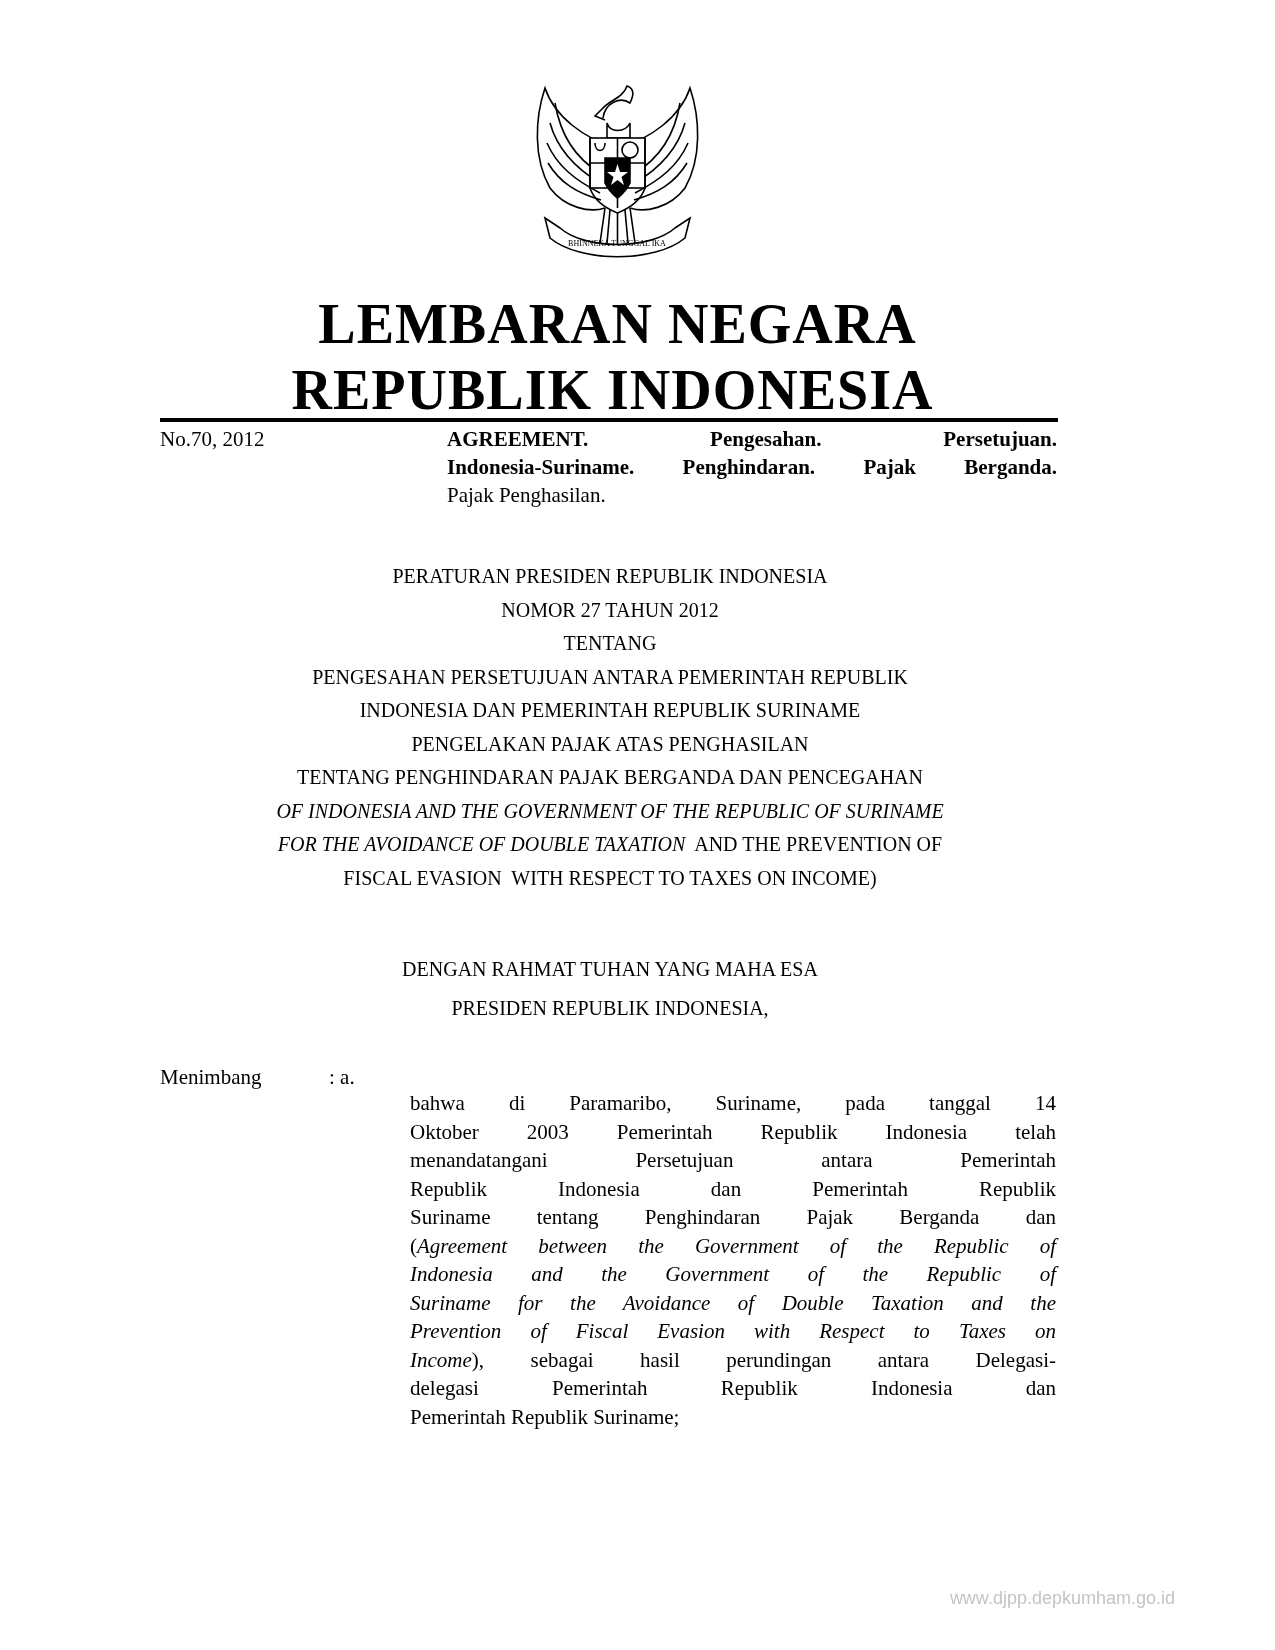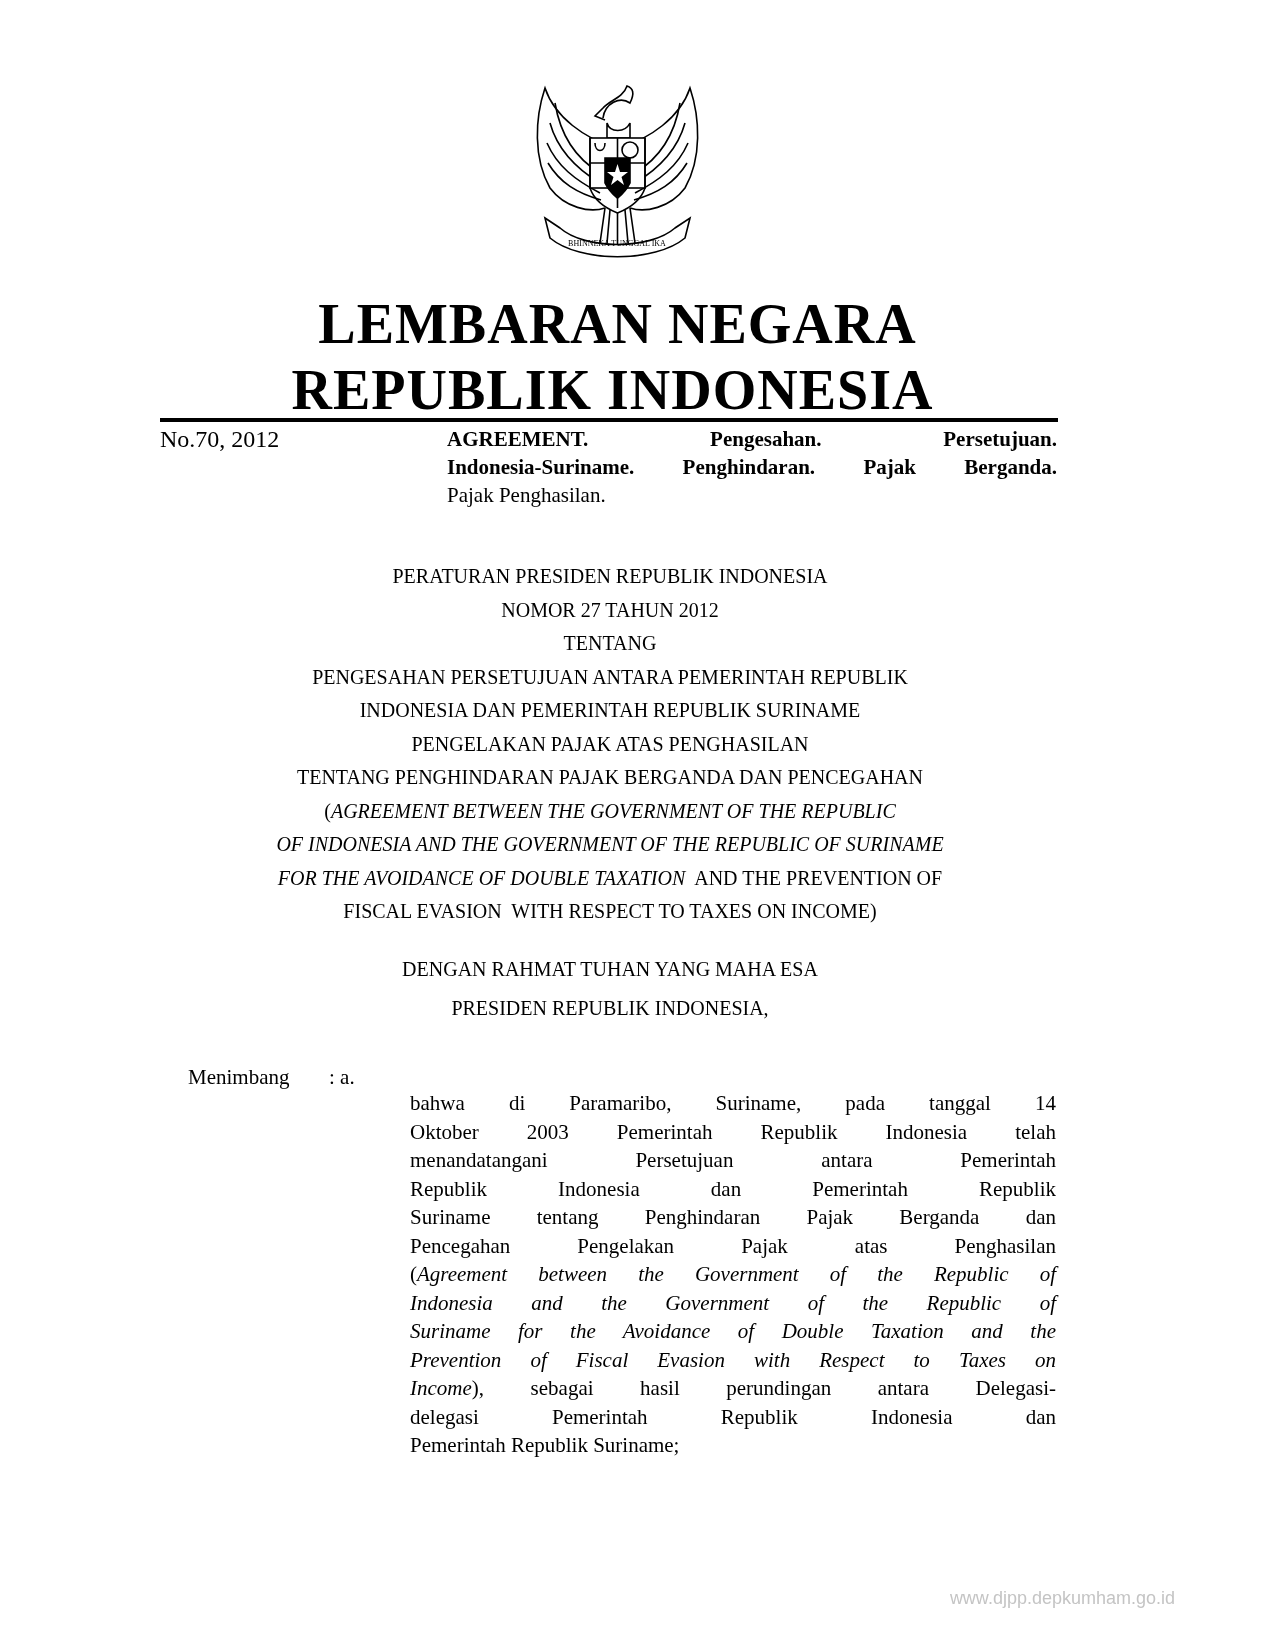--- a/index.html
+++ b/index.html
@@ -4,31 +4,31 @@
 <style>
   html, body { margin:0; padding:0; background:#ffffff; }
   body { width:1275px; height:1650px; position:relative; overflow:hidden;
          font-family:"Liberation Serif","DejaVu Serif",serif; color:#000; }
   .emblem { position:absolute; left:515px; top:78px; width:205px; height:200px; }
   .masthead { position:absolute; left:0; width:1275px; text-align:center; font-weight:bold;
               font-size:56px; letter-spacing:1px; line-height:64px; }
   .mh1 { top:292px; left:-20px; }
   .mh2 { top:358px; left:-25px; }
   .rule { position:absolute; left:160px; top:418px; width:898px; height:4px; background:#000; }
-  .issue-no { position:absolute; left:160px; top:425px; font-size:24px; line-height:28px; }
+  .issue-no { position:absolute; left:160px; top:425px; font-size:21px; line-height:28px; }
   .keywords { position:absolute; left:447px; top:425px; width:610px; font-size:21px; line-height:28px; }
   .kw-line { display:block; text-align:justify; text-align-last:justify;font-weight:bold; }
   .kw-last { display:block; text-align:left; }
   .center-block { position:absolute; left:150px; width:920px; text-align:center; font-size:20px; }
   .title-block { top:560px; line-height:33.5px; }
   .title-block span { display:block; }
   .it { font-style:italic; }
   .intro { top:950px; line-height:39px; }
   .intro span { display:block; }
-  .consider-label { position:absolute; left:160px; top:1063px; font-size:21px; line-height:28.5px;margin-left:28px; }
+  .consider-label { position:absolute; left:160px; top:1063px; font-size:21px; line-height:28.5px; }
   .consider-colon { position:absolute; left:329px; top:1063px; font-size:21px; line-height:28.5px; }
   .consider-text { position:absolute; left:410px; top:1089px; width:646px; font-size:21px; line-height:28.5px; }
   .consider-text span { display:block; text-align:justify; text-align-last:justify; }
   .consider-text span.last { text-align-last:left; }
   .watermark { position:absolute; right:100px; top:1588px; font-family:"Liberation Sans","DejaVu Sans",sans-serif;
                font-size:18px; color:#c4c4c4; text-decoration-color:#d8d8d8; }
 </style>
 </head>
 <body>
 
@@ -79,40 +79,38 @@
 </div>
 
 <div class="center-block title-block">
   <span>PERATURAN PRESIDEN REPUBLIK INDONESIA</span>
   <span>NOMOR  27  TAHUN 2012</span>
   <span>TENTANG</span>
   <span>PENGESAHAN PERSETUJUAN ANTARA PEMERINTAH REPUBLIK</span>
   <span>INDONESIA DAN PEMERINTAH REPUBLIK SURINAME</span>
   <span>PENGELAKAN  PAJAK ATAS PENGHASILAN</span>
   <span>TENTANG PENGHINDARAN PAJAK BERGANDA DAN PENCEGAHAN</span>
-  <span><b style="font-weight:normal">(</b><i>AGREEMENT BETWEEN THE GOVERNMENT OF THE REPUBLIC</i></span>
   <span class="it">OF INDONESIA AND THE GOVERNMENT OF THE REPUBLIC OF SURINAME</span>
   <span><i>FOR THE AVOIDANCE OF DOUBLE TAXATION</i><b style="font-weight:normal; white-space:pre">  AND THE PREVENTION OF</b></span>
   <span><b style="font-weight:normal; white-space:pre">FISCAL EVASION  WITH RESPECT TO TAXES ON INCOME</b><b style="font-weight:normal">)</b></span>
 </div>
 
 <div class="center-block intro">
   <span>DENGAN RAHMAT TUHAN YANG MAHA ESA</span>
   <span>PRESIDEN REPUBLIK INDONESIA,</span>
 </div>
 
 <div class="consider-label">Menimbang</div>
 <div class="consider-colon">: a.</div>
 <div class="consider-text">
   <span>bahwa di Paramaribo, Suriname, pada tanggal 14</span>
   <span>Oktober 2003 Pemerintah Republik Indonesia telah</span>
   <span>menandatangani Persetujuan antara Pemerintah</span>
   <span>Republik Indonesia dan Pemerintah Republik</span>
   <span>Suriname tentang Penghindaran Pajak Berganda dan</span>
-  <span>Pencegahan Pengelakan Pajak atas Penghasilan</span>
   <span><b style="font-weight:normal">(</b><i>Agreement between the Government of the Republic of</i></span>
   <span class="it">Indonesia and the Government of the Republic of</span>
   <span class="it">Suriname for the Avoidance of Double Taxation and the</span>
   <span class="it">Prevention of Fiscal Evasion with Respect to Taxes on</span>
   <span><i>Income</i><b style="font-weight:normal">), sebagai hasil perundingan antara Delegasi-</b></span>
   <span>delegasi Pemerintah Republik Indonesia dan</span>
   <span class="last">Pemerintah Republik Suriname;</span>
 </div>
 
 <div class="watermark">www.djpp.depkumham.go.id</div>

